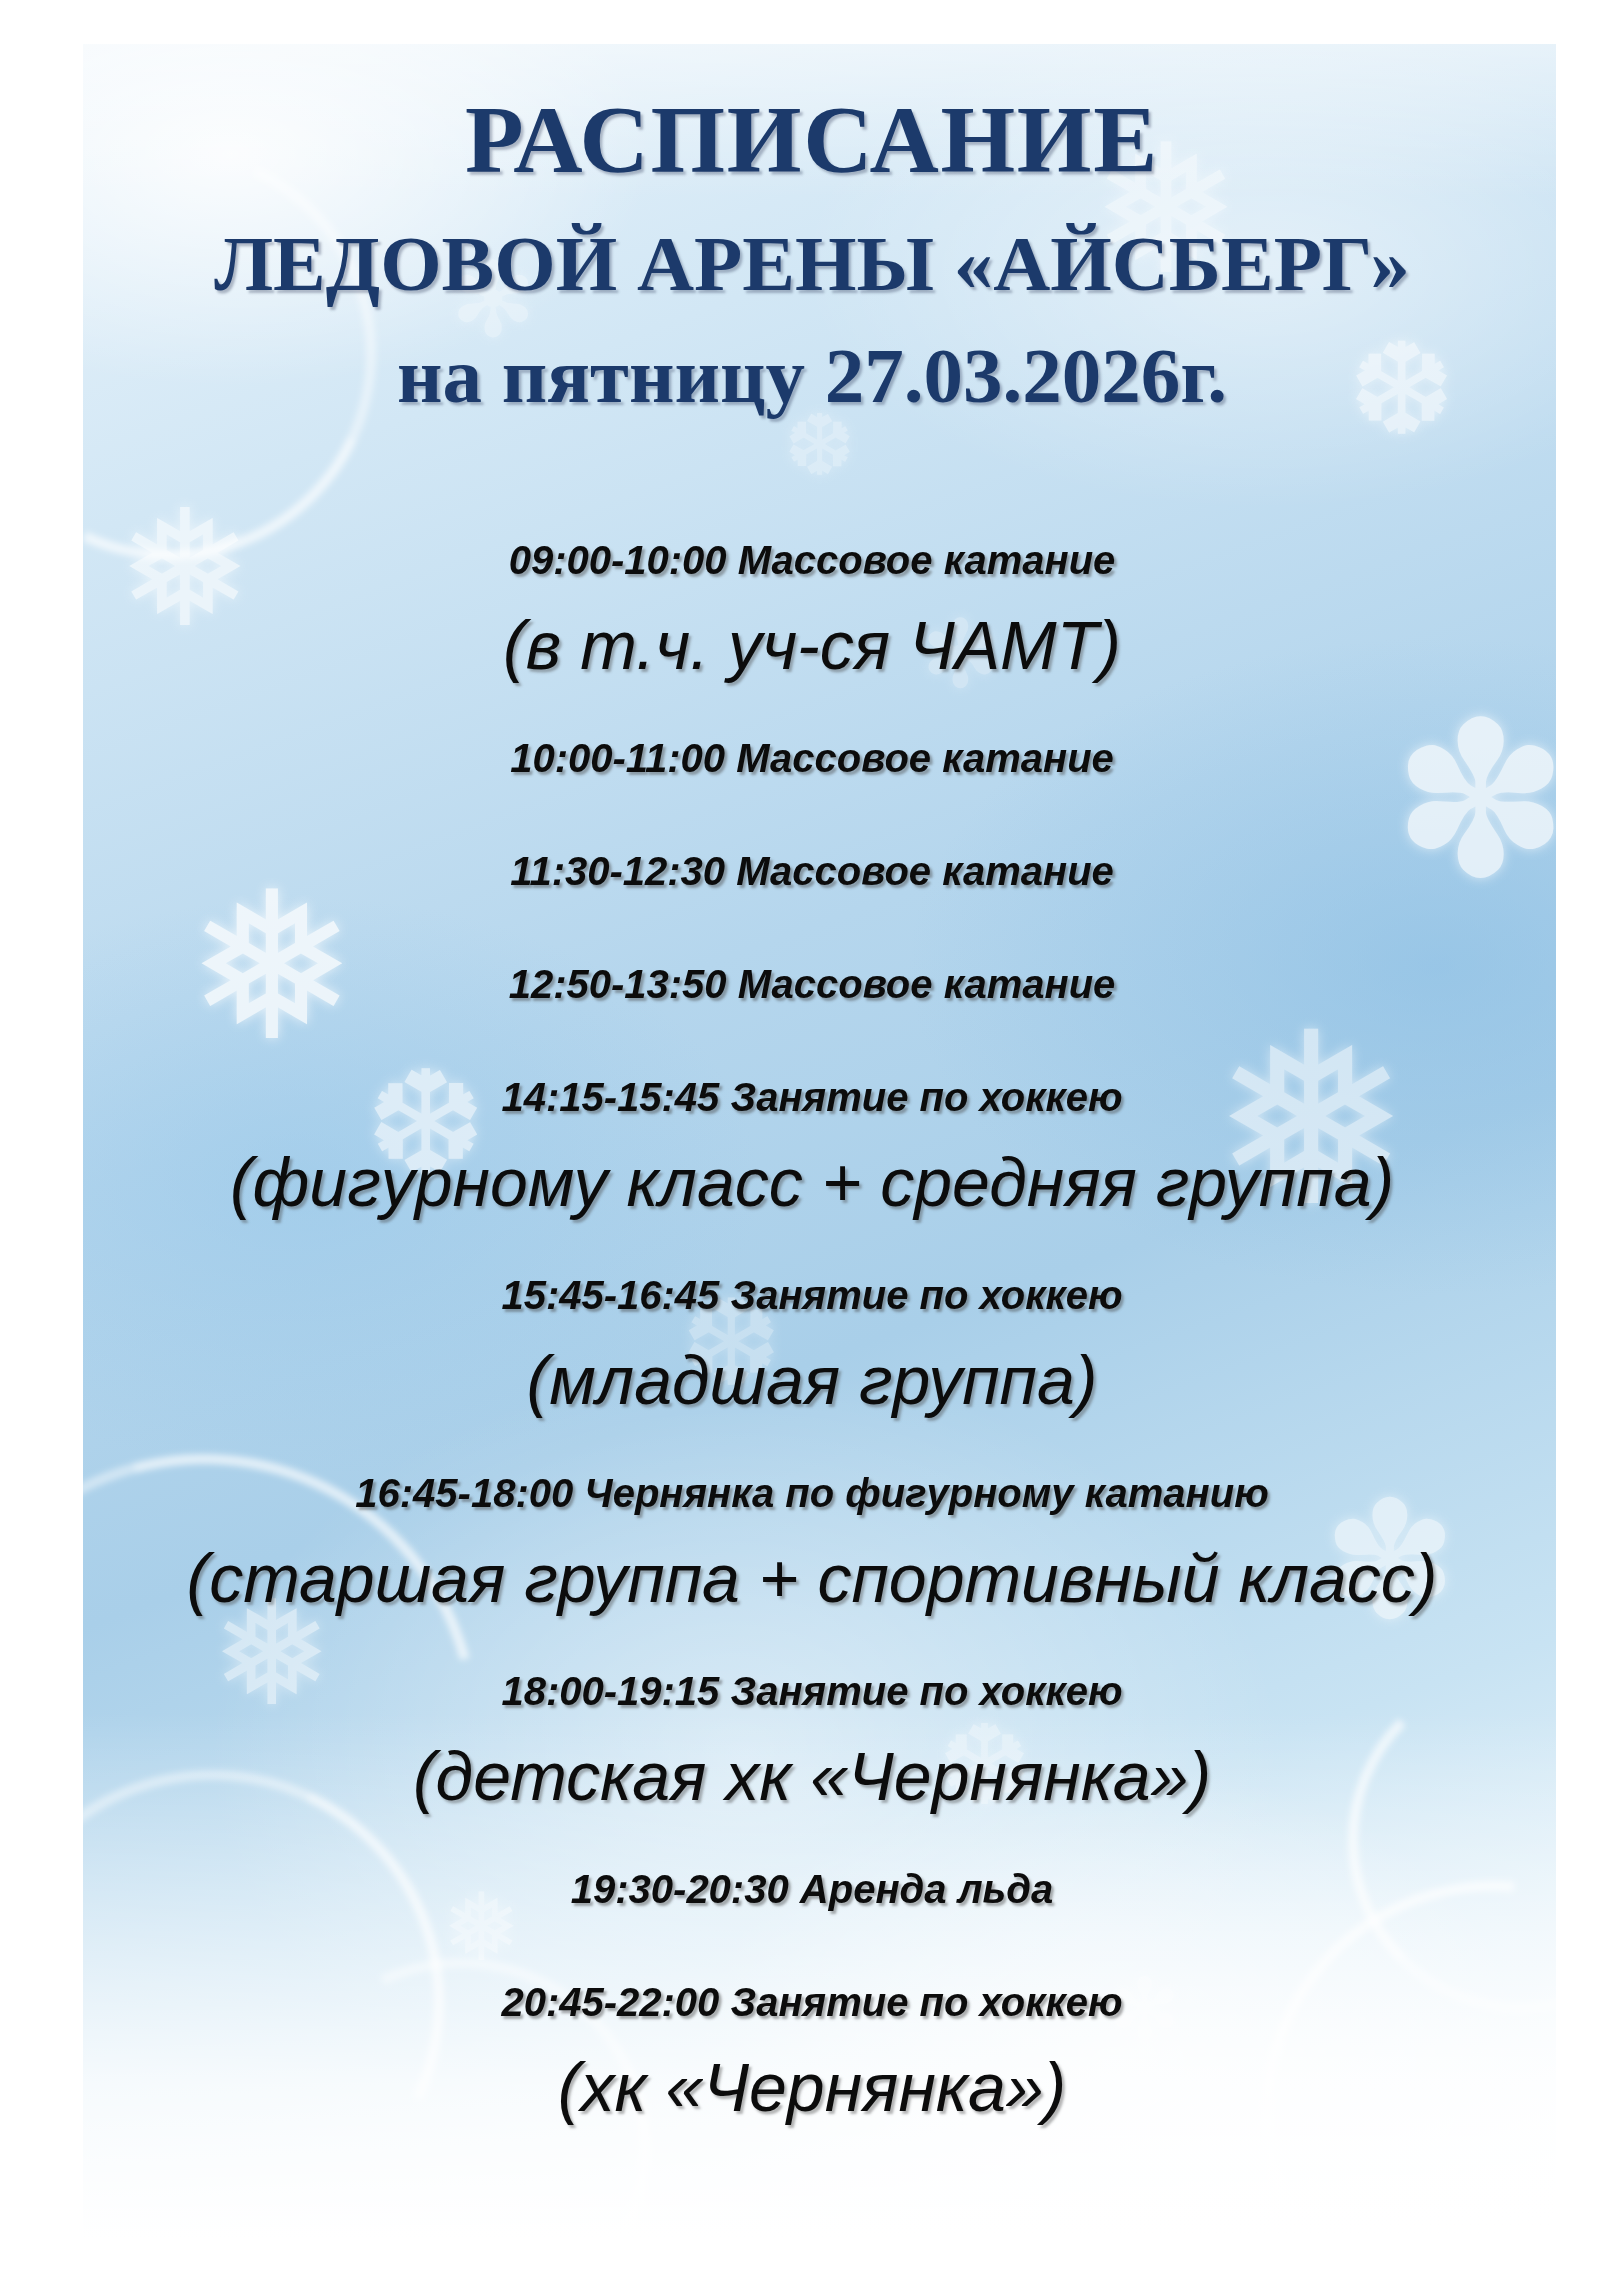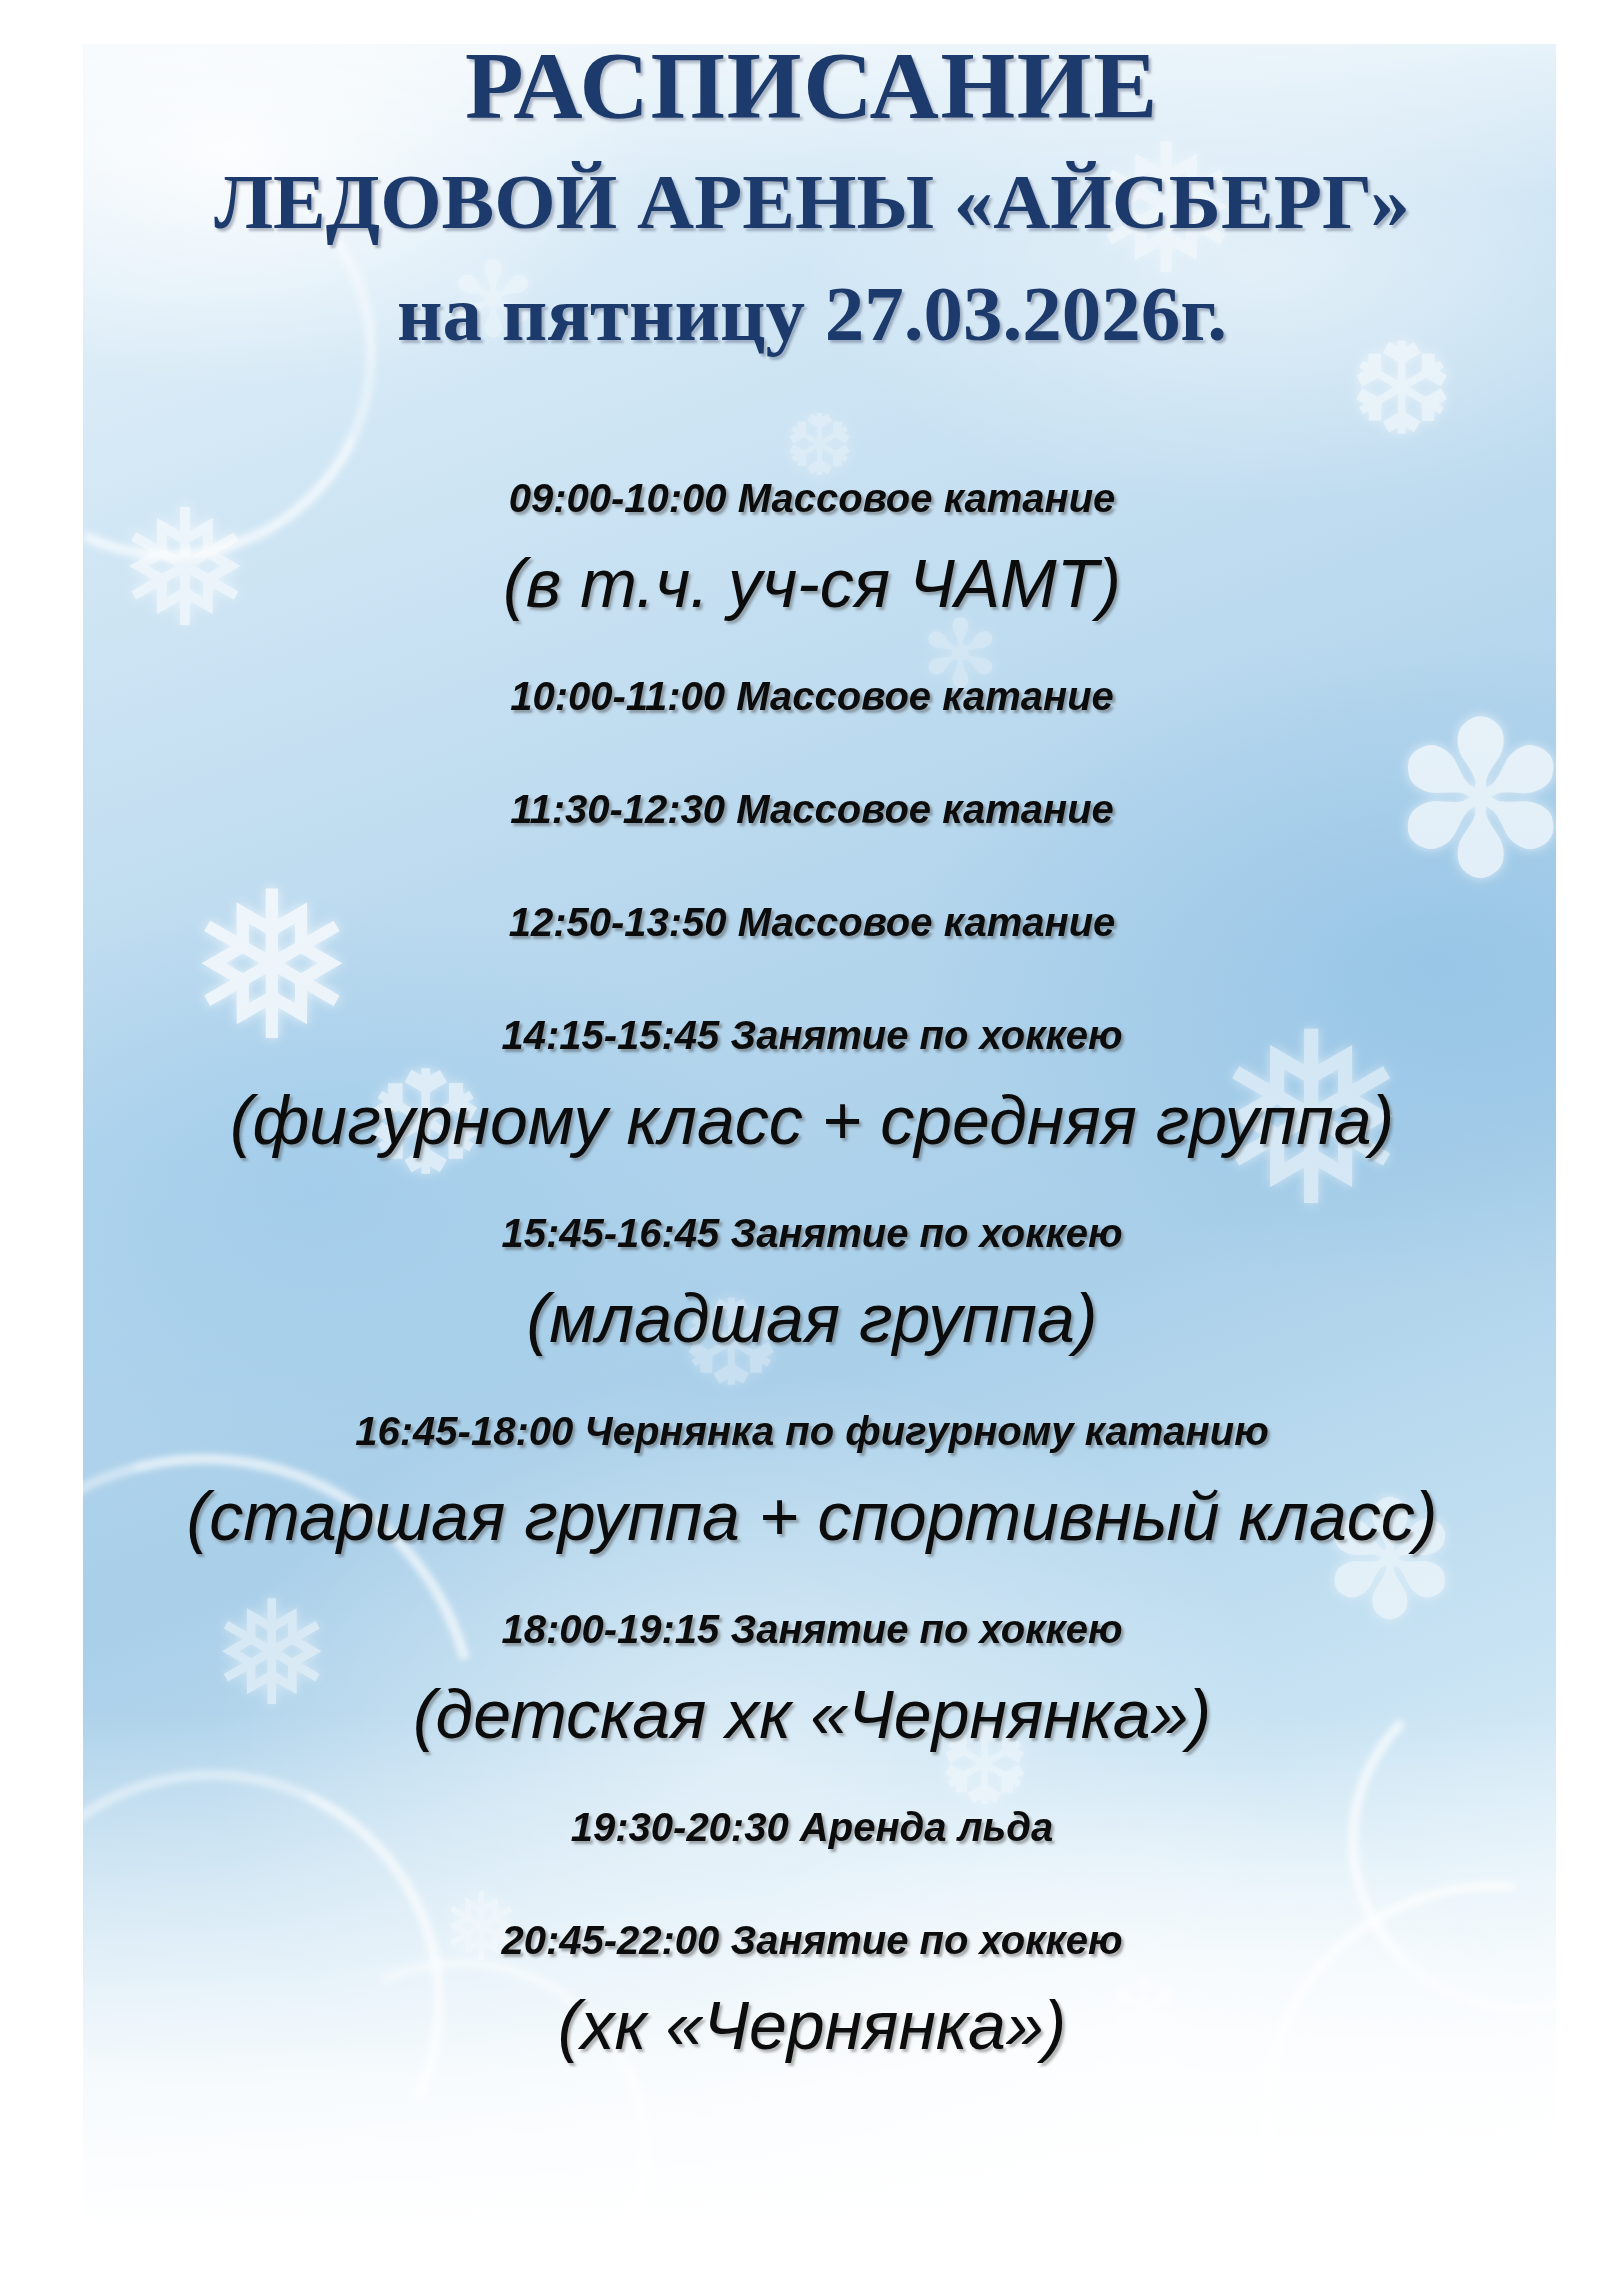--- a/index.html
+++ b/index.html
@@ -39,29 +39,29 @@
   .sfA::before{content:"❅";}
   .sfB::before{content:"❆";}
   .sfC::before{content:"✻";}
   .sfD::before{content:"✽";}
   
   .swirl{position:absolute;border-radius:50%;border:10.3px solid transparent;
          border-top-color:rgba(255,255,255,.65);border-left-color:rgba(255,255,255,.45);
          filter:blur(3.4px);pointer-events:none;}
   
   .content{position:absolute;inset:0;z-index:2;text-align:center;}
-  header{padding-top:22px;text-align:center;}
+  header{padding-top:76px;text-align:center;}
   h1{
     margin:0;font-family:"Liberation Serif", serif;font-weight:700;
     font-size:96px;line-height:128px;letter-spacing:1.7px;
     color:var(--title-color);
     text-shadow:2.6px 3.4px 2.6px rgba(25,35,70,.30);
   }
   h2{
-    margin:4px;font-family:"Liberation Serif", serif;font-weight:700;
+    margin:12px;font-family:"Liberation Serif", serif;font-weight:700;
     font-size:79px;line-height:96px;
     color:var(--title-color);
     text-shadow:2.6px 3.4px 2.6px rgba(25,35,70,.30);
   }
   h3{
     margin:16px;font-family:"Liberation Serif", serif;font-weight:700;
     font-size:79px;line-height:96px;
     color:var(--title-color);
     text-shadow:2.6px 3.4px 2.6px rgba(25,35,70,.30);
   }

